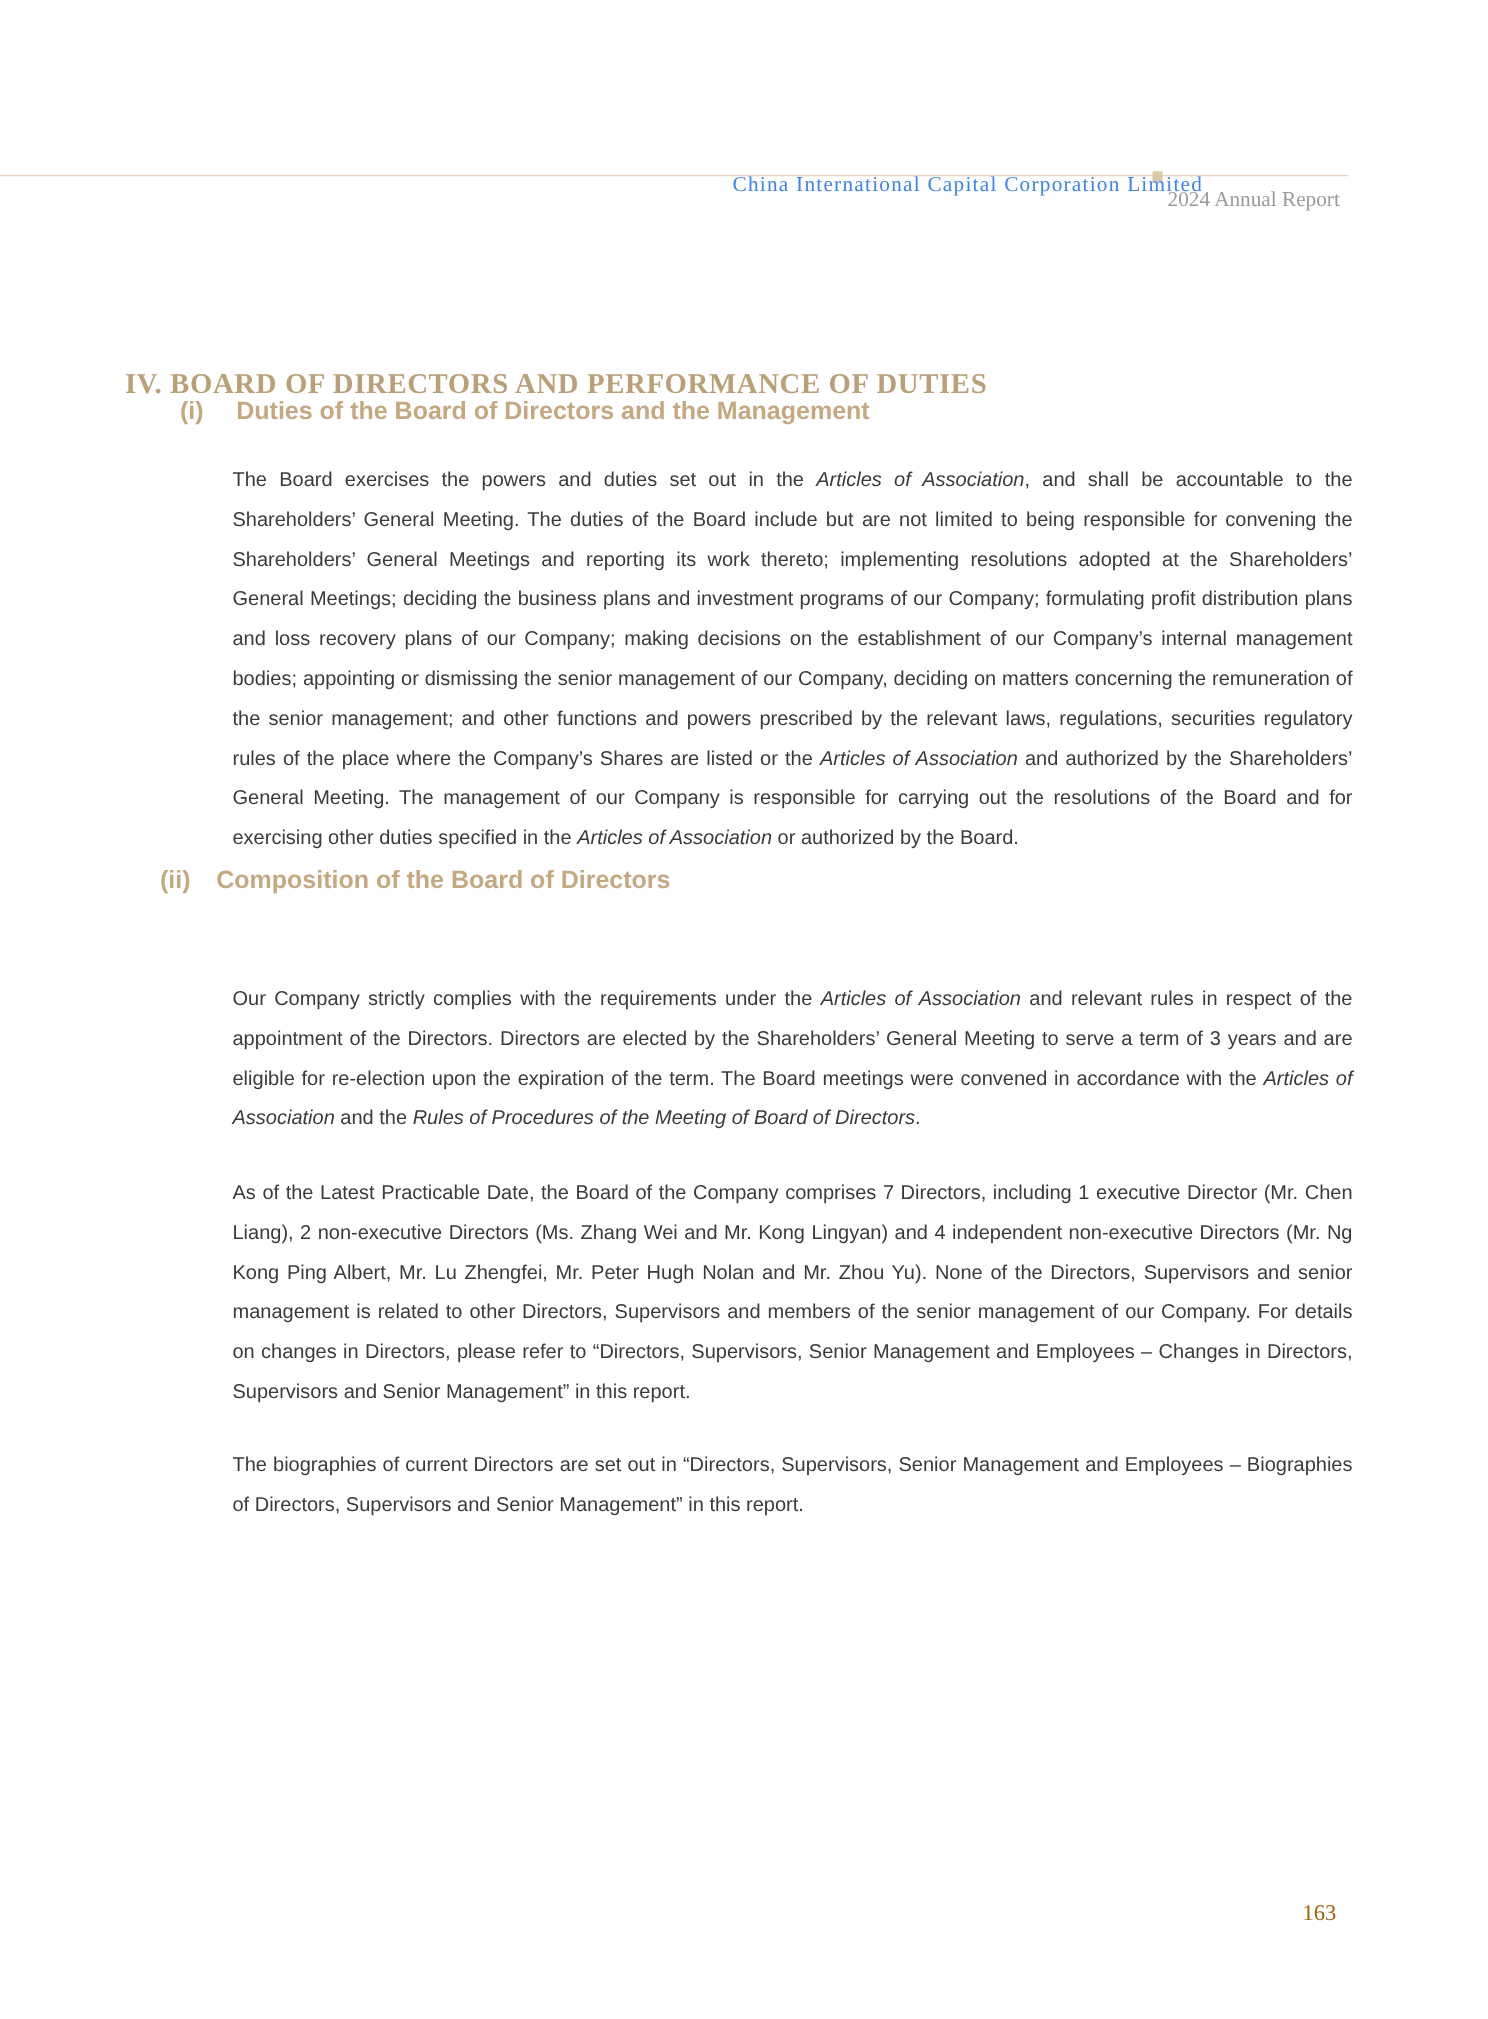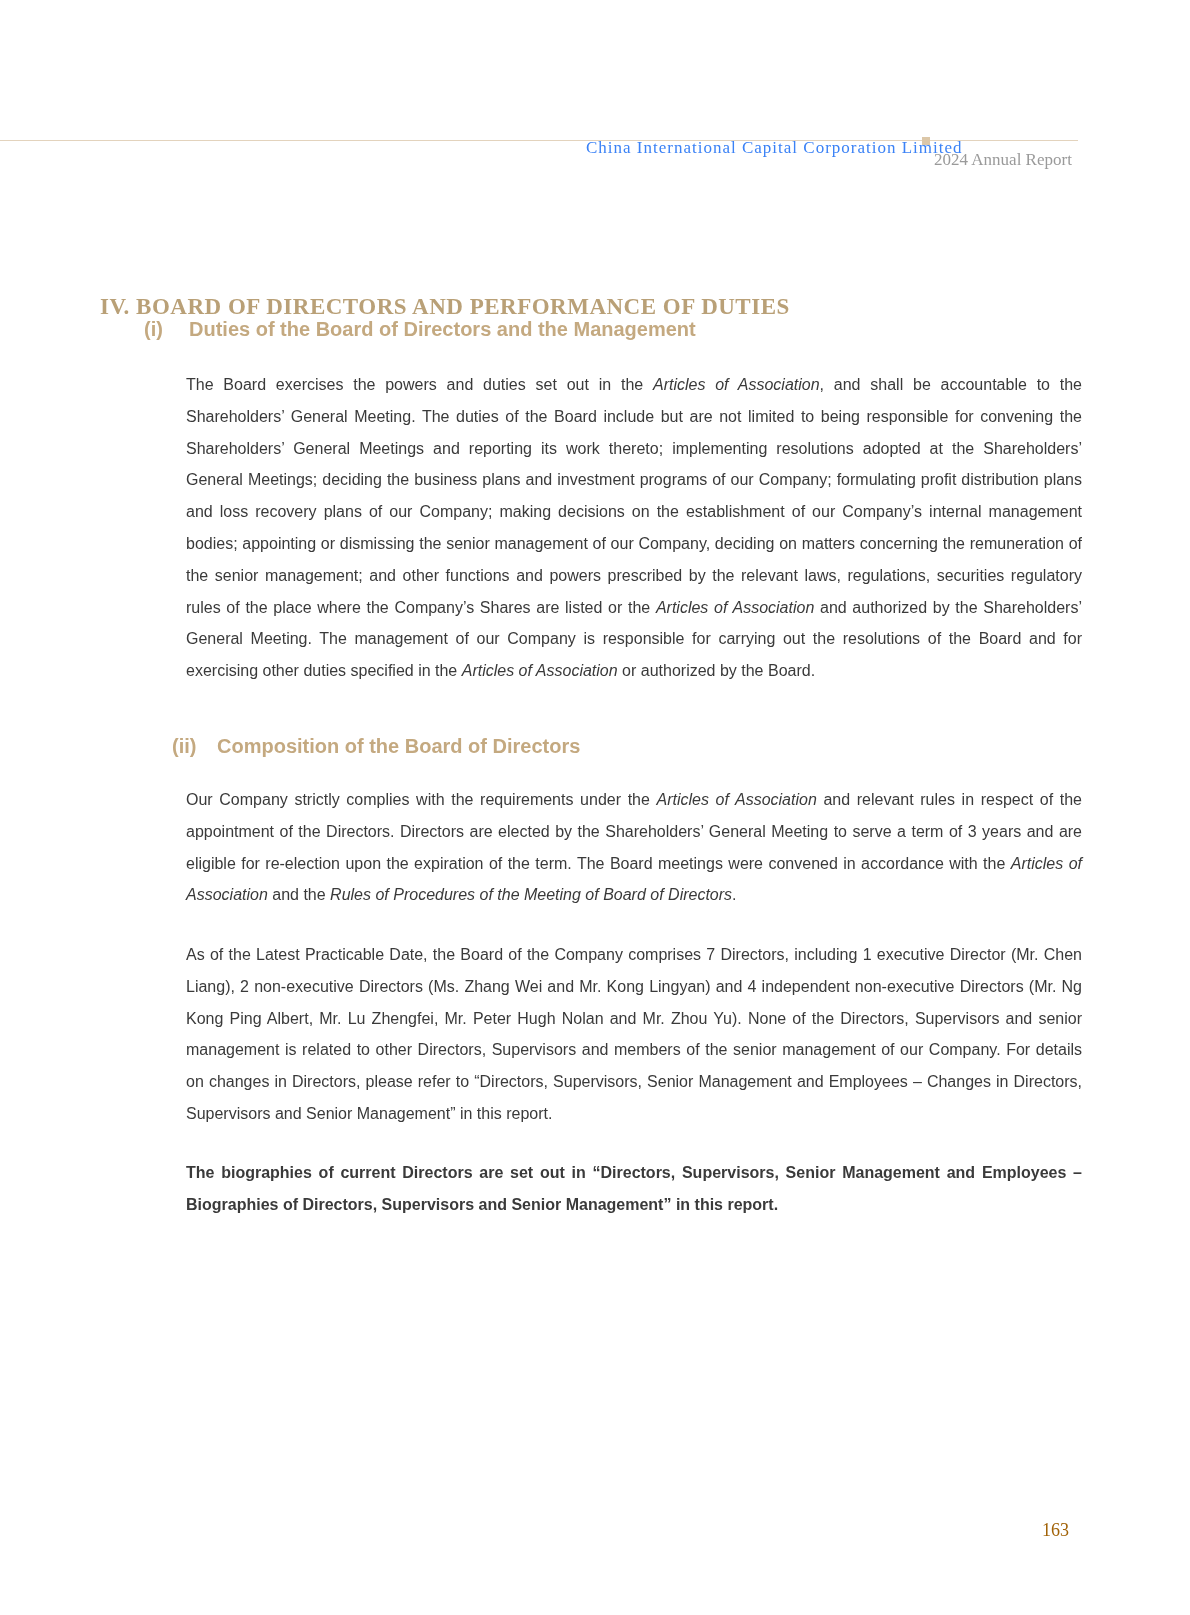--- a/index.html
+++ b/index.html
@@ -26,21 +26,21 @@
 </div>
 
 <h1 class="section-title" style="margin:16px;">IV. BOARD OF DIRECTORS AND PERFORMANCE OF DUTIES</h1>
 
 <div class="sub-heading" style="left:144px; top:318px;">
   <span class="num">(i)</span><span>Duties of the Board of Directors and the Management</span>
 </div>
 
 <p class="para" style="top:357px;"><span>The Board exercises the powers and duties set out in the </span><i>Articles of Association</i><span>, and shall be accountable to the Shareholders’ General Meeting. The duties of the Board include but are not limited to being responsible for convening the Shareholders’ General Meetings and reporting its work thereto; implementing resolutions adopted at the Shareholders’ General Meetings; deciding the business plans and investment programs of our Company; formulating profit distribution plans and loss recovery plans of our Company; making decisions on the establishment of our Company’s internal management bodies; appointing or dismissing the senior management of our Company, deciding on matters concerning the remuneration of the senior management; and other functions and powers prescribed by the relevant laws, regulations, securities regulatory rules of the place where the Company’s Shares are listed or the </span><i>Articles of Association</i><span> and authorized by the Shareholders’ General Meeting. The management of our Company is responsible for carrying out the resolutions of the Board and for exercising other duties specified in the </span><i>Articles of Association</i><span> or authorized by the Board.</span></p>
 
-<div class="sub-heading" style="left:128px; top:735px;margin-left:44px;">
+<div class="sub-heading" style="left:128px; top:693px;">
   <span class="num">(ii)</span><span>Composition of the Board of Directors</span>
 </div>
 
 <p class="para" style="top:772px;"><span>Our Company strictly complies with the requirements under the </span><i>Articles of Association</i><span> and relevant rules in respect of the appointment of the Directors. Directors are elected by the Shareholders’ General Meeting to serve a term of 3 years and are eligible for re-election upon the expiration of the term. The Board meetings were convened in accordance with the </span><i>Articles of Association</i><span> and the </span><i>Rules of Procedures of the Meeting of Board of Directors</i><span>.</span></p>
 <p class="para" style="top:927px;"><span>As of the Latest Practicable Date, the Board of the Company comprises 7 Directors, including 1 executive Director (Mr. Chen Liang), 2 non-executive Directors (Ms. Zhang Wei and Mr. Kong Lingyan) and 4 independent non-executive Directors (Mr. Ng Kong Ping Albert, Mr. Lu Zhengfei, Mr. Peter Hugh Nolan and Mr. Zhou Yu). None of the Directors, Supervisors and senior management is related to other Directors, Supervisors and members of the senior management of our Company. For details on changes in Directors, please refer to “Directors, Supervisors, Senior Management and Employees – Changes in Directors, Supervisors and Senior Management” in this report.</span></p>
-<p class="para" style="top:1145px;font-weight:bold;"><span>The biographies of current Directors are set out in “Directors, Supervisors, Senior Management and Employees – Biographies of Directors, Supervisors and Senior Management” in this report.</span></p>
+<p class="para" style="top:1145px;"><span>The biographies of current Directors are set out in “Directors, Supervisors, Senior Management and Employees – Biographies of Directors, Supervisors and Senior Management” in this report.</span></p>
 
 <div class="page-number">163</div>
 
 </body></html>

